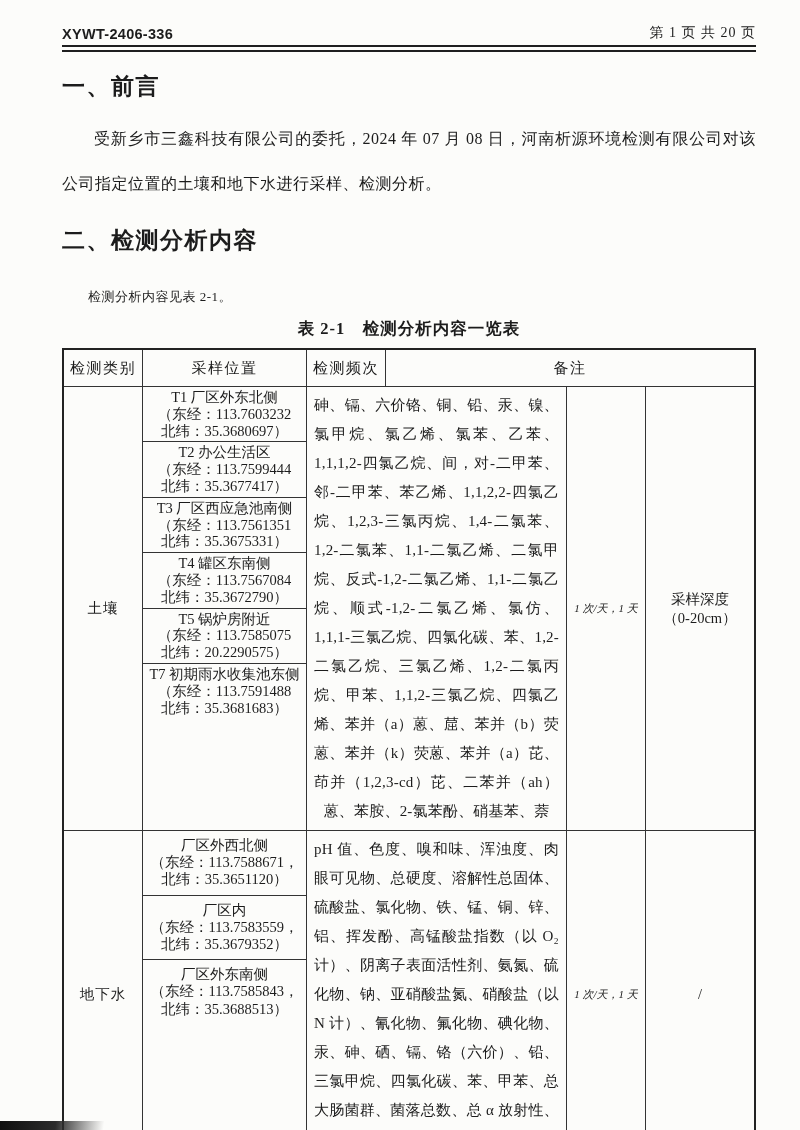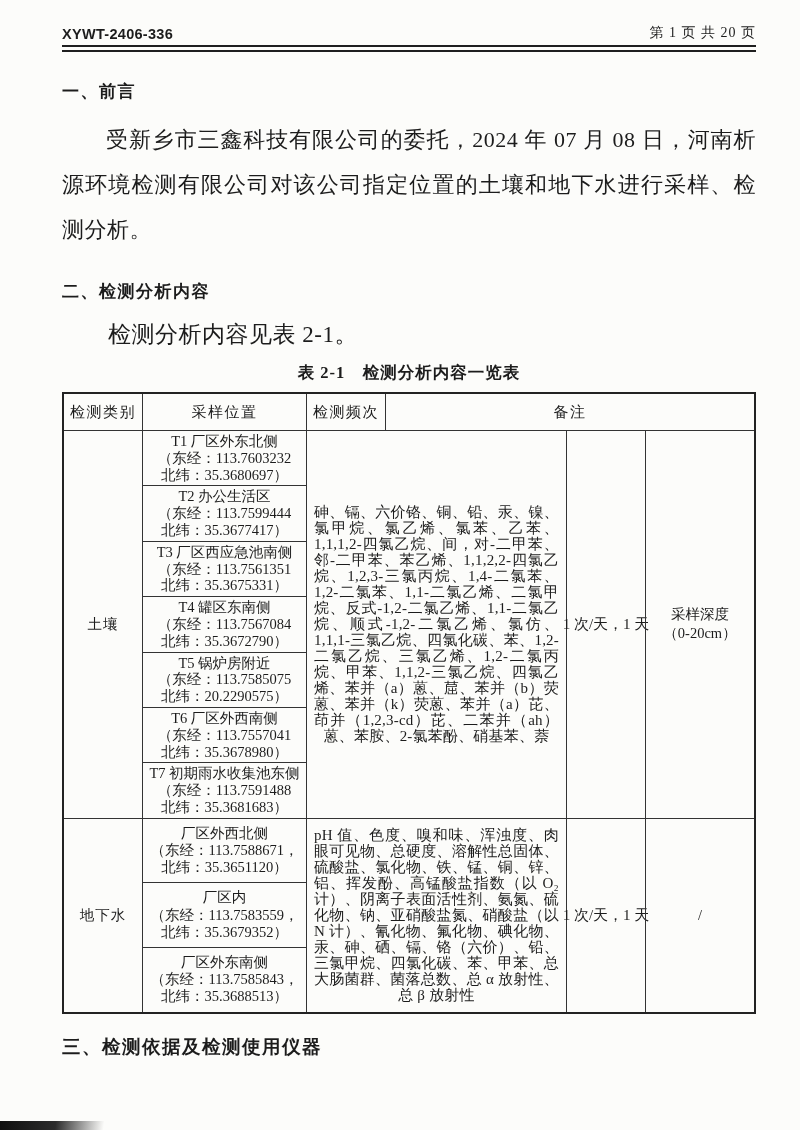--- a/index.html
+++ b/index.html
@@ -9,42 +9,42 @@
     font-family:"Liberation Serif","DejaVu Serif",serif;color:#1c1c1c;
     overflow:hidden;box-sizing:border-box;
   }
   .content{width:694px;margin-left:62px;padding-top:24px;}
   
   .hdr{display:flex;justify-content:space-between;align-items:flex-end;}
   .doc-num{font-family:"Liberation Sans","DejaVu Sans",sans-serif;font-weight:bold;font-size:14.5px;letter-spacing:.3px;}
   .page-num{font-size:14px;letter-spacing:1px;}
   .dbl-line{margin-top:3px;height:3px;border-top:2px solid #1f1f1f;border-bottom:2px solid #1f1f1f;}
   
-  .h-sec{font-size:17px;font-weight:bold;letter-spacing:1.5px;margin:28px 0 0 0;}
-  .para{font-size:22px;line-height:45px;text-indent:2em;text-align:justify;margin-top:14px;letter-spacing:.5px;}
-  .intro{font-size:23px;text-indent:2em;margin-top:16px;letter-spacing:.5px;}
+  .h-sec{font-size:23px;font-weight:bold;letter-spacing:1.5px;margin:19px 0 0 0;}
+  .para{font-size:16px;line-height:45px;text-indent:2em;text-align:justify;margin-top:14px;letter-spacing:.5px;}
+  .intro{font-size:13px;text-indent:2em;margin-top:32px;letter-spacing:.5px;}
   .tbl-title{font-size:16.5px;font-weight:bold;text-align:center;margin-top:12px;letter-spacing:1px;}
   
   .tbl{margin-top:8px;border:2px solid #222;border-top-width:2.5px;font-size:14.5px;}
   .tr{display:flex;}
   .tr + .tr{border-top:1.4px solid #333;}
   .td{box-sizing:border-box;}
   .td + .td{border-left:1.4px solid #333;}
   .c1{width:78px;display:flex;align-items:center;justify-content:center;letter-spacing:1px;}
   .c2{width:164px;}
   .c3{width:260px;display:flex;align-items:center;justify-content:center;}
   .c4{width:79px;display:flex;align-items:center;justify-content:center;}
   .c5{flex:1;display:flex;flex-direction:column;align-items:center;justify-content:center;}
   .hrow{height:36px;font-size:15px;}
   .hrow .td{display:flex;align-items:center;justify-content:center;letter-spacing:1.5px;}
   .sub{padding:2px 2px;text-align:center;line-height:16.8px;}
   .sub + .sub{border-top:1.4px solid #333;}
   .gwsec .sub{padding:6px 2px;line-height:17.2px;}
-  .items{font-size:15px;line-height:16px;text-align:justify;text-align-last:center;padding:4px 7px;letter-spacing:.2px;}
-  .freq{white-space:nowrap;font-size:15px;}
+  .items{font-size:15px;line-height:29px;text-align:justify;text-align-last:center;padding:4px 7px;letter-spacing:.2px;}
+  .freq{white-space:nowrap;font-size:11px;font-style:italic;}
   .note-line{line-height:19px;font-size:14.5px;}
   
   .h-sec3{font-size:18.5px;font-weight:bold;letter-spacing:1.5px;margin-top:20px;}
   .smudge{position:absolute;left:0;bottom:0;width:108px;height:9px;
     background:linear-gradient(90deg,#0d0d0d 0%,#2c2c2c 55%,rgba(60,60,60,0) 100%);
     transform:skewX(-8deg) translateX(-4px);}
 </style>
 </head>
 <body>
 
@@ -95,25 +95,20 @@
             <div>T4 罐区东南侧</div>
             <div>（东经：113.7567084</div>
             <div>北纬：35.3672790）</div>
           </div>
           <div class="sub">
             <div>T5 锅炉房附近</div>
             <div>（东经：113.7585075</div>
             <div>北纬：20.2290575）</div>
           </div>
           <div class="sub">
-            <div>T6 厂区外西南侧</div>
-            <div>（东经：113.7557041</div>
-            <div>北纬：35.3678980）</div>
-          </div>
-          <div class="sub">
             <div>T7 初期雨水收集池东侧</div>
             <div>（东经：113.7591488</div>
             <div>北纬：35.3681683）</div>
           </div>
         </div>
         <div class="td c3">
           <div class="items">砷、镉、六价铬、铜、铅、汞、镍、氯甲烷、氯乙烯、氯苯、乙苯、1,1,1,2-四氯乙烷、间，对-二甲苯、邻-二甲苯、苯乙烯、1,1,2,2-四氯乙烷、1,2,3-三氯丙烷、1,4-二氯苯、1,2-二氯苯、1,1-二氯乙烯、二氯甲烷、反式-1,2-二氯乙烯、1,1-二氯乙烷、顺式-1,2-二氯乙烯、氯仿、1,1,1-三氯乙烷、四氯化碳、苯、1,2-二氯乙烷、三氯乙烯、1,2-二氯丙烷、甲苯、1,1,2-三氯乙烷、四氯乙烯、苯并（a）蒽、䓛、苯并（b）荧蒽、苯并（k）荧蒽、苯并（a）芘、茚并（1,2,3-cd）芘、二苯并（ah）蒽、苯胺、2-氯苯酚、硝基苯、萘</div>
         </div>
         <div class="td c4">
           <span class="freq">1 次/天，1 天</span>

